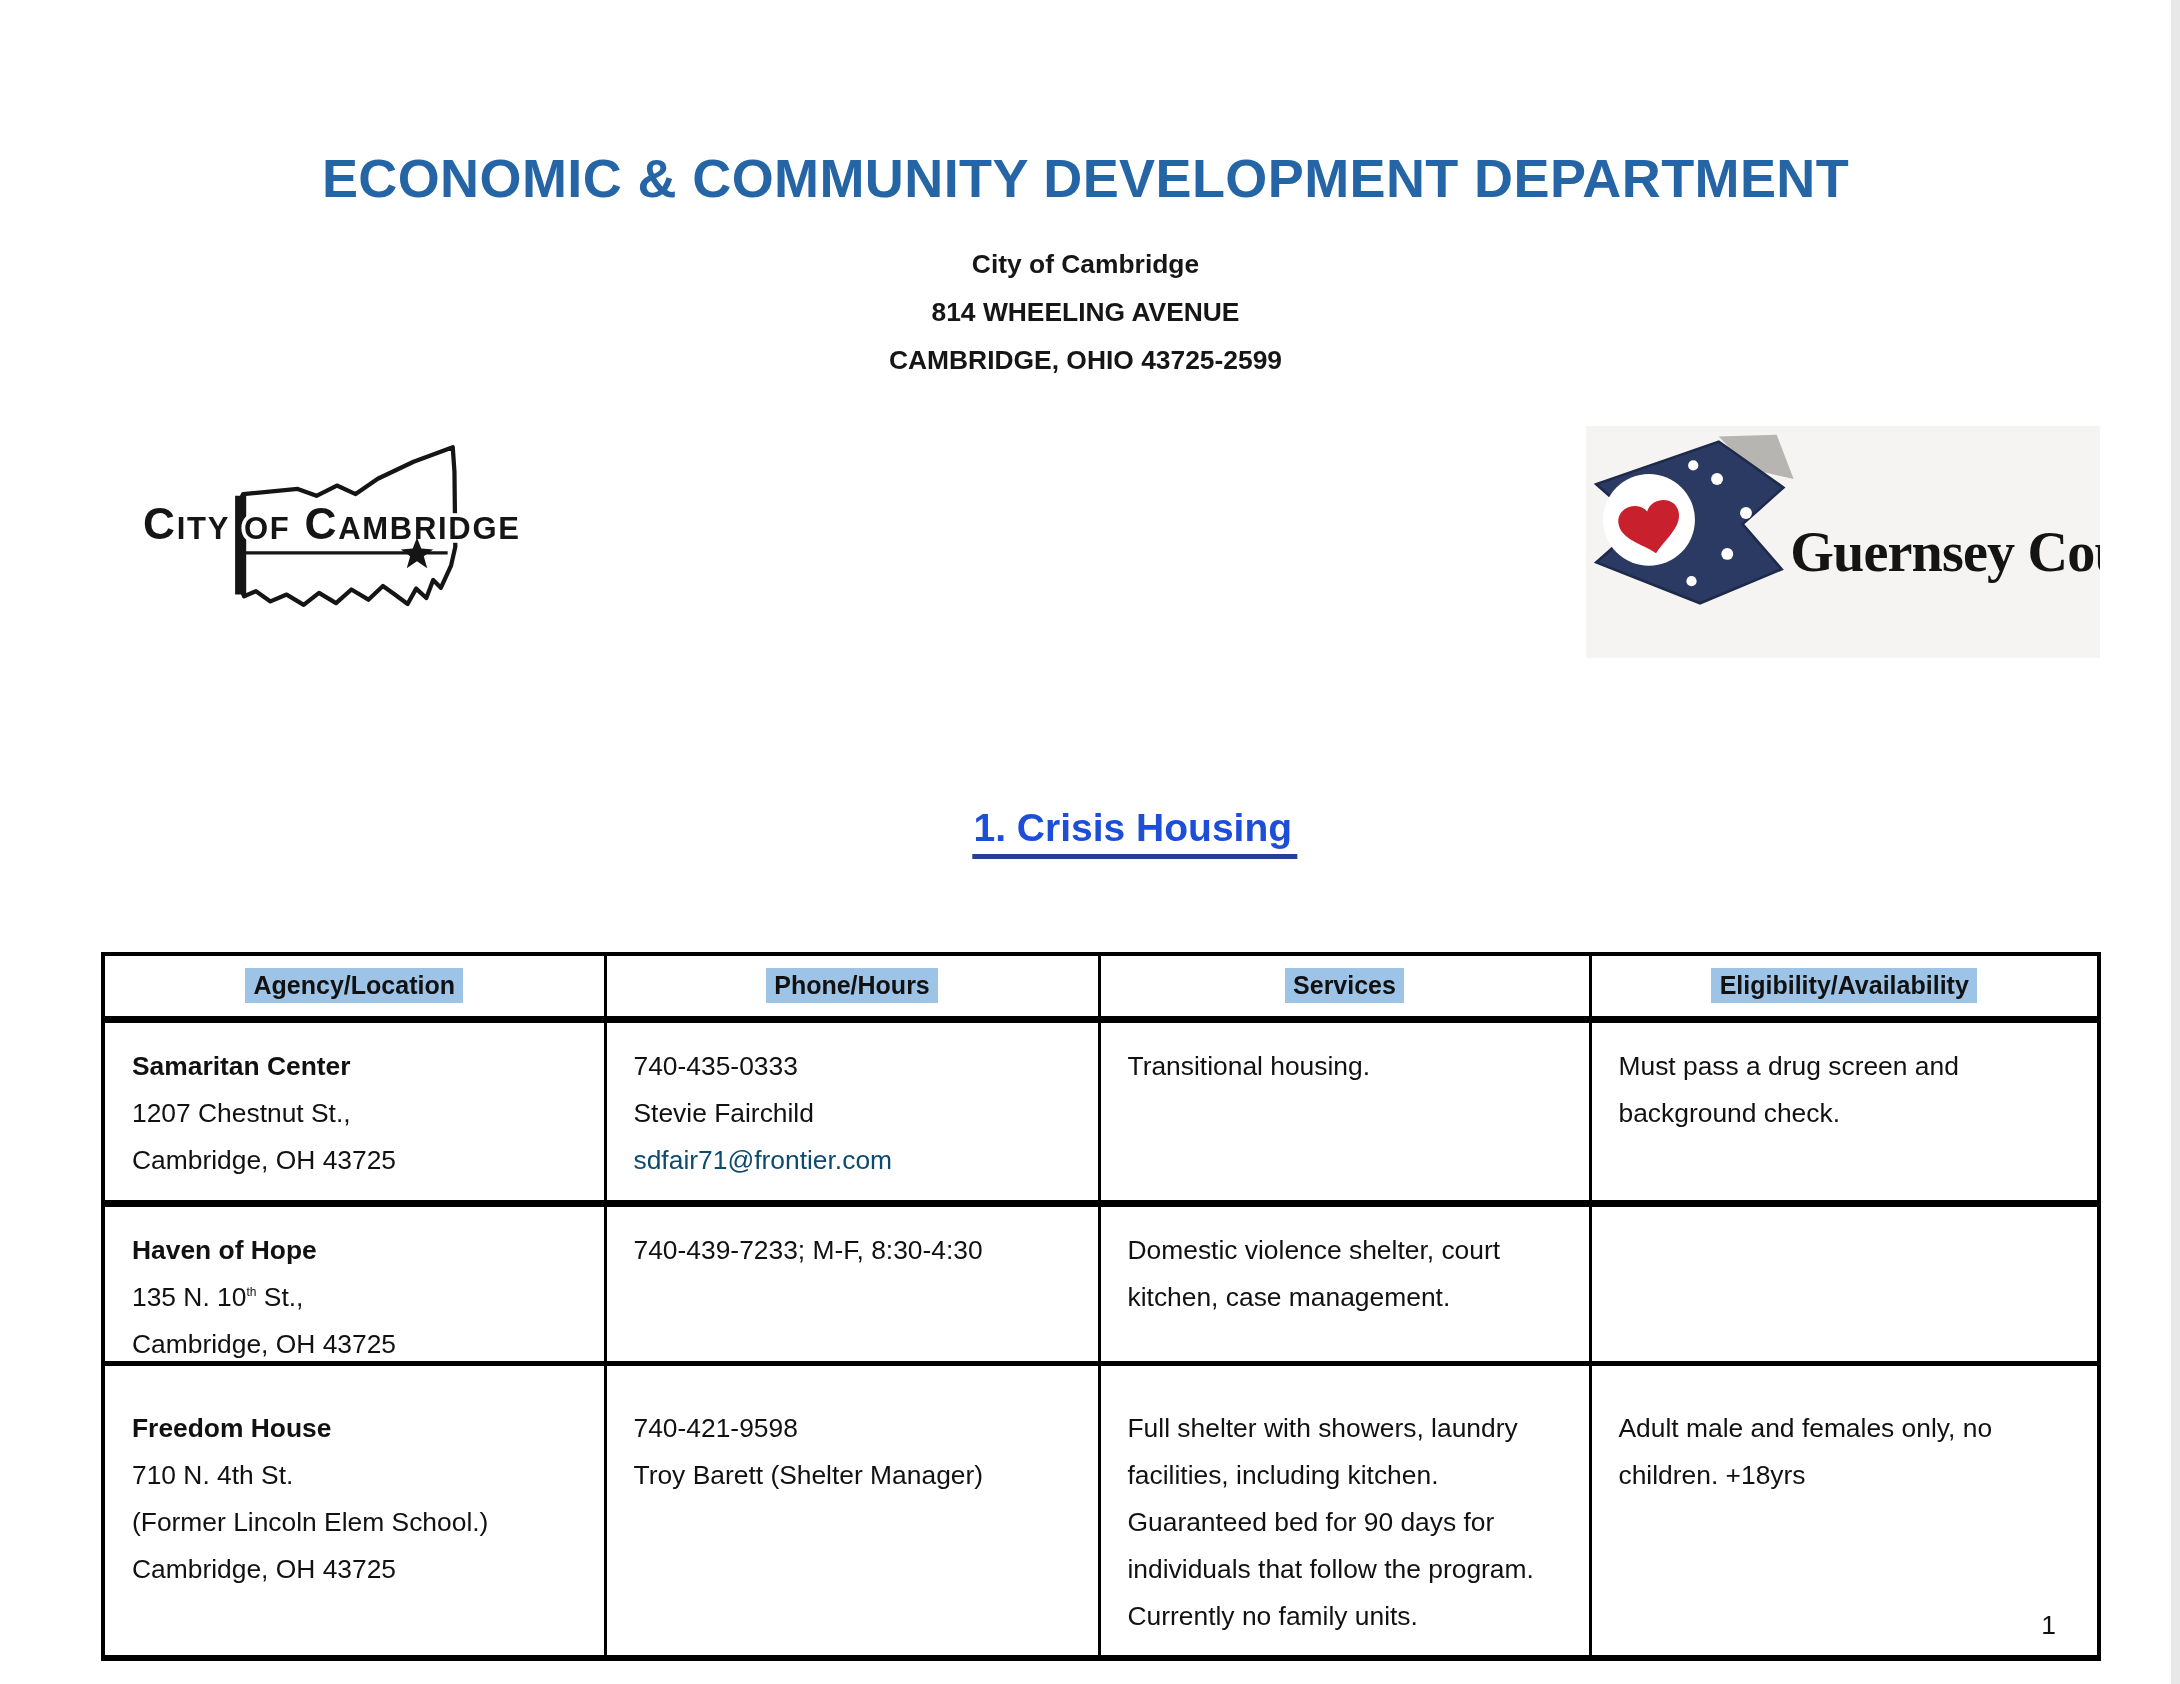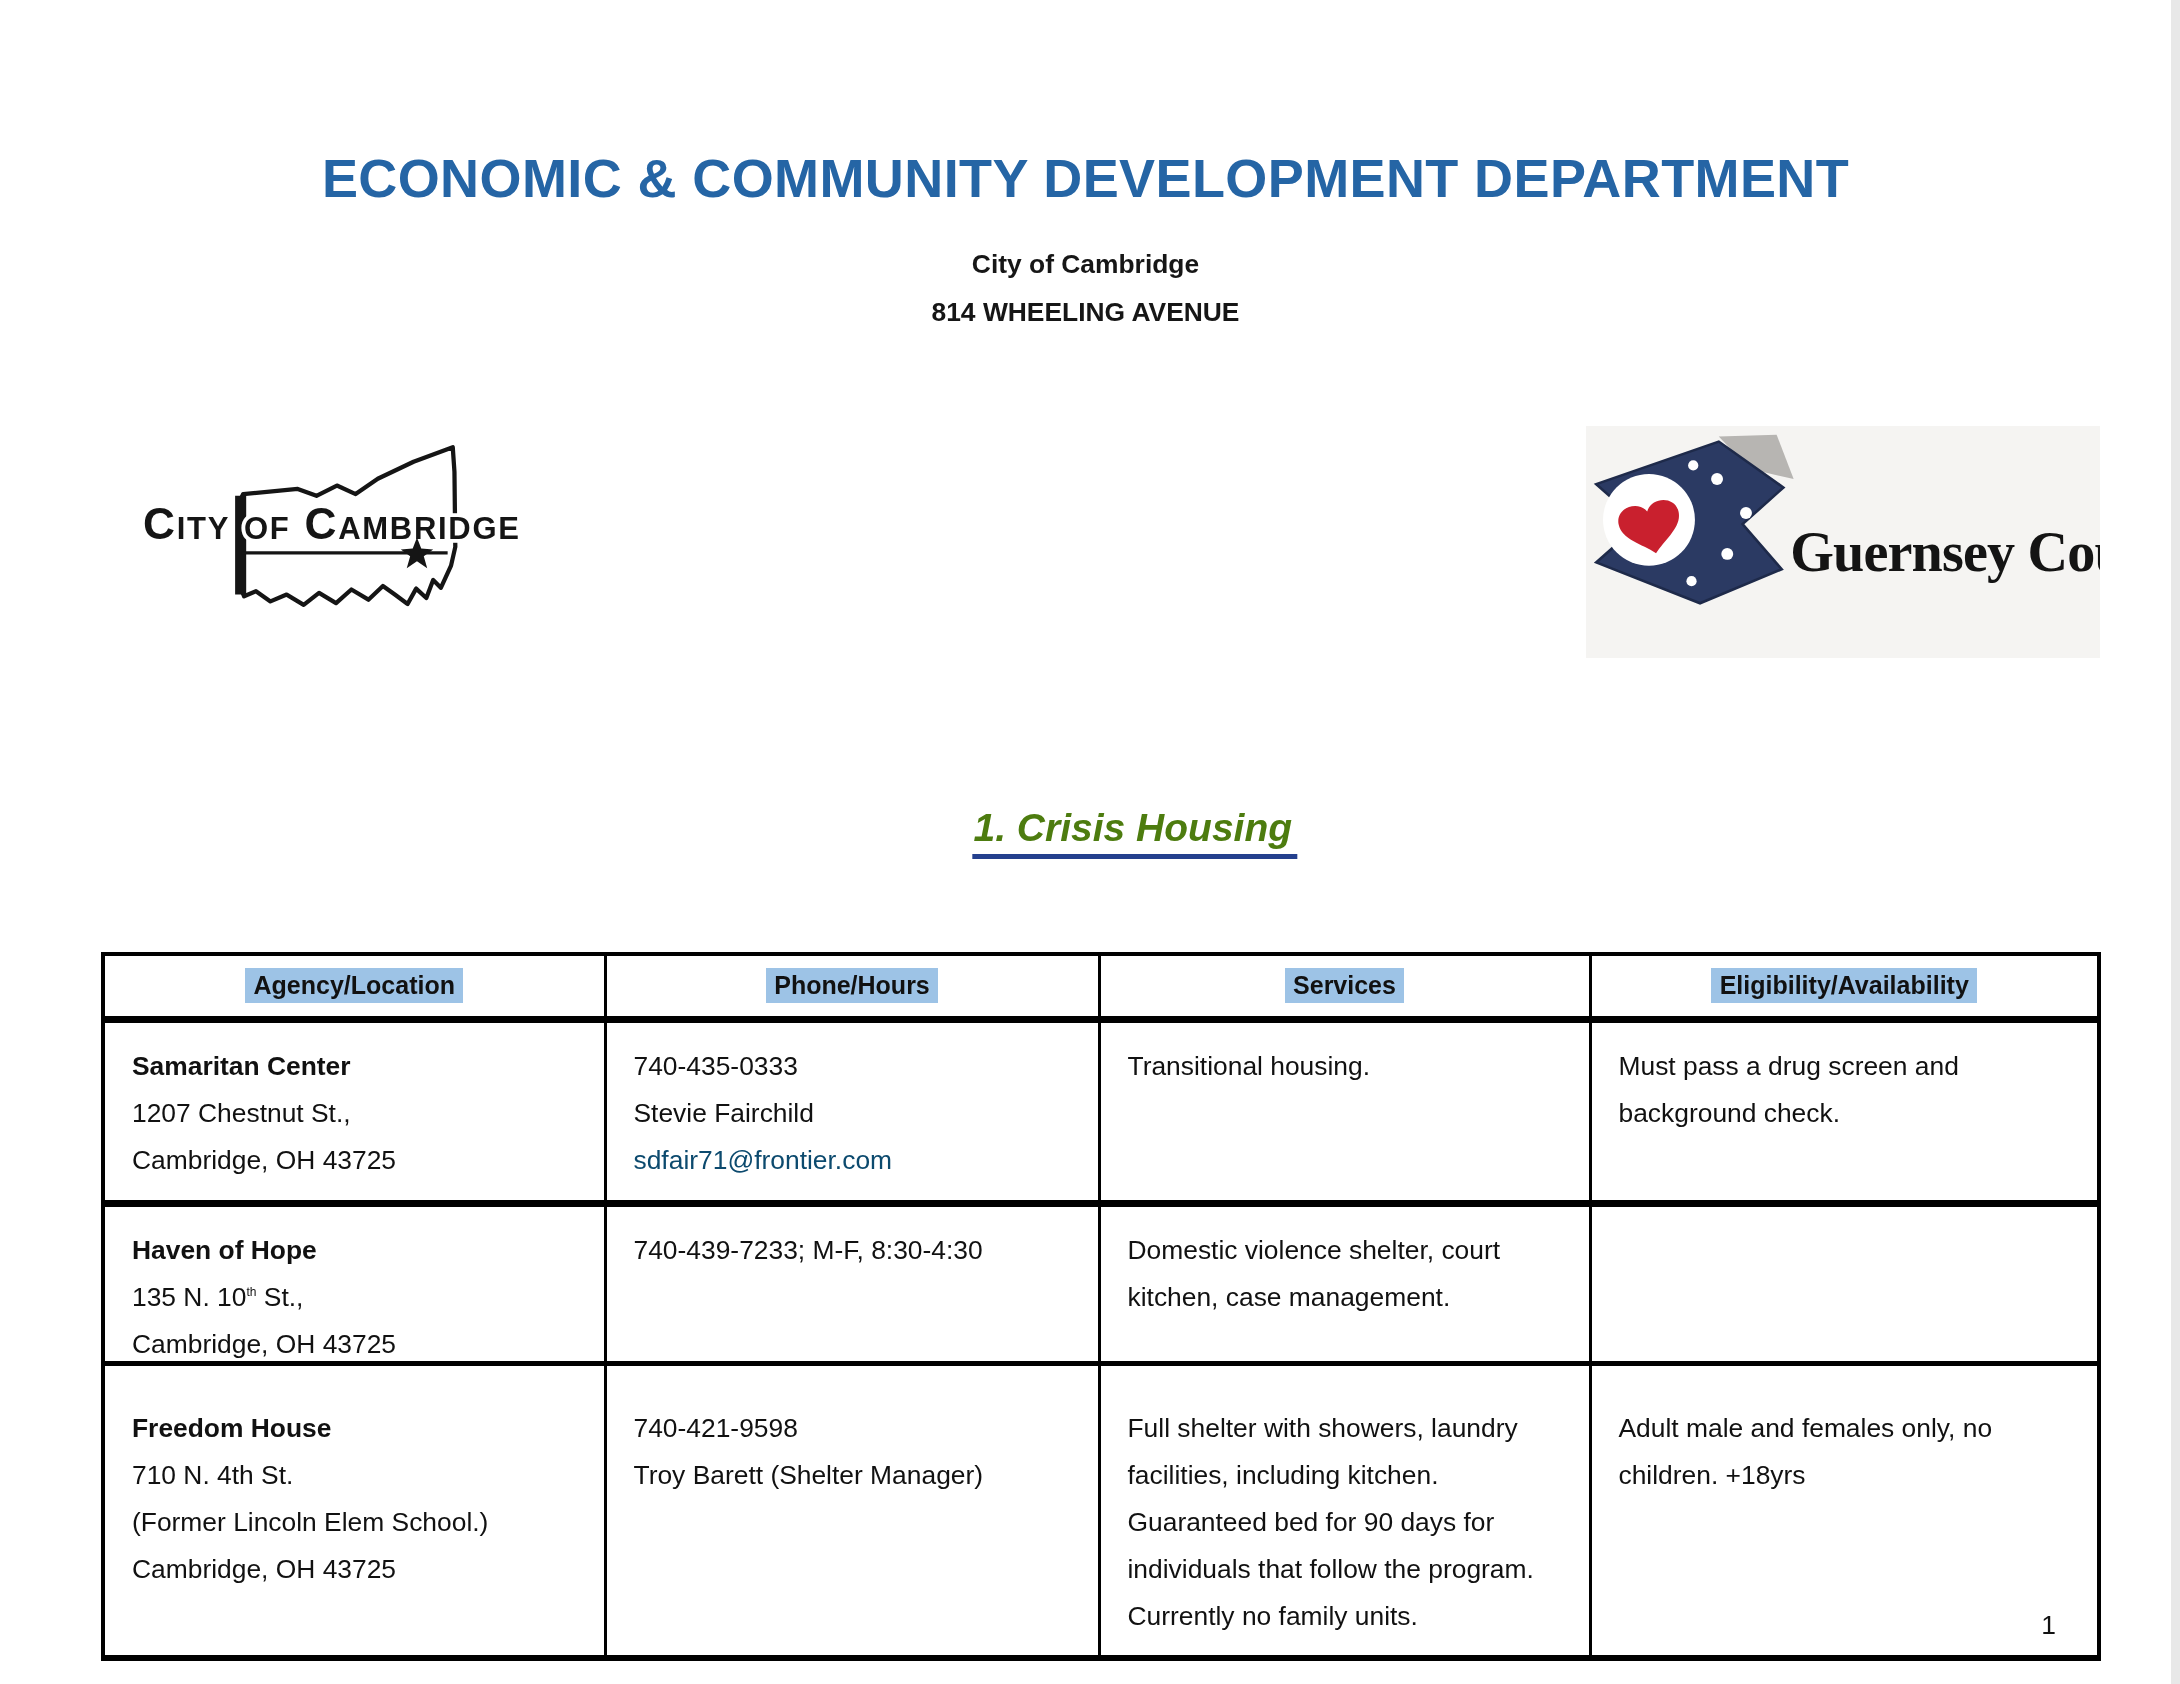--- a/index.html
+++ b/index.html
@@ -40,22 +40,22 @@
   }
 
   
   .section-heading {
     position:absolute; top:806px; left:50%;
     transform:translateX(calc(-50% + 49px));
     white-space:nowrap;
   }
   .section-heading span {
     display:inline-block;
-    font-size:39px; font-weight:bold; font-style:italic;
-    color:#4d7c0f;
+    font-size:39px; font-weight:bold; 
+    color:#1d4ed8;
     border-bottom:5.1px solid #24408E;
     padding:0 5.1px 4.3px 1.7px;
   }
 
   
   table.res {
     position:absolute; left:101px;
     width:1997px;
     border-collapse:collapse;
     table-layout:fixed;
@@ -105,20 +105,21 @@
 </style>
 </head>
 <body>
 
 <div class="page">
 
   <div class="doc-title">ECONOMIC &amp; COMMUNITY DEVELOPMENT DEPARTMENT</div>
   <div class="address-block">
     <div>City of Cambridge</div>
     <div>814 WHEELING AVENUE</div>
+    <div>CAMBRIDGE, OHIO 43725-2599</div>
   </div>
 
   <div class="logo-cambridge">
     <svg width="477" height="220" viewBox="0 0 560 258">
       <path d="M170,96 L174,88 L238,82 L260,90 L284,78 L306,88 L332,70 L374,50 L420,33
                L422,62 L423,150 L418,172 L406,198 L397,189 L389,210 L377,199 L367,217
                L352,206 L338,196 L321,212 L301,200 L283,216 L263,204 L245,218 L225,206
                L206,214 L189,202 L175,208 L170,196 Z" fill="none" stroke="#151515" stroke-width="5" stroke-linejoin="round"></path>
       <line x1="171" y1="90" x2="171" y2="206" stroke="#151515" stroke-width="13"></line>
       <text x="278" y="141" text-anchor="middle" style="font-family:'Liberation Sans',sans-serif; font-weight:bold; font-size:52px; font-variant:small-caps; letter-spacing:2px;" fill="#151515" stroke="#ffffff" stroke-width="9" paint-order="stroke">City of Cambridge</text>

